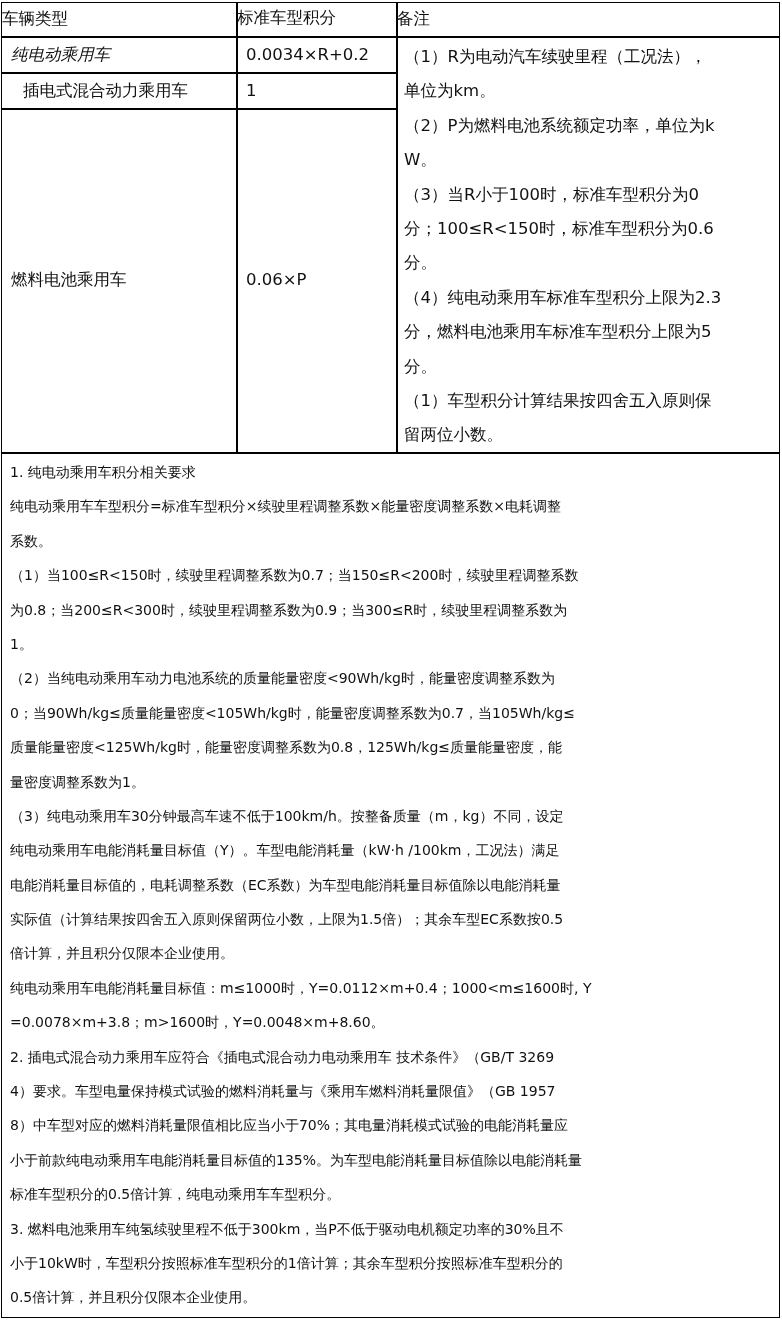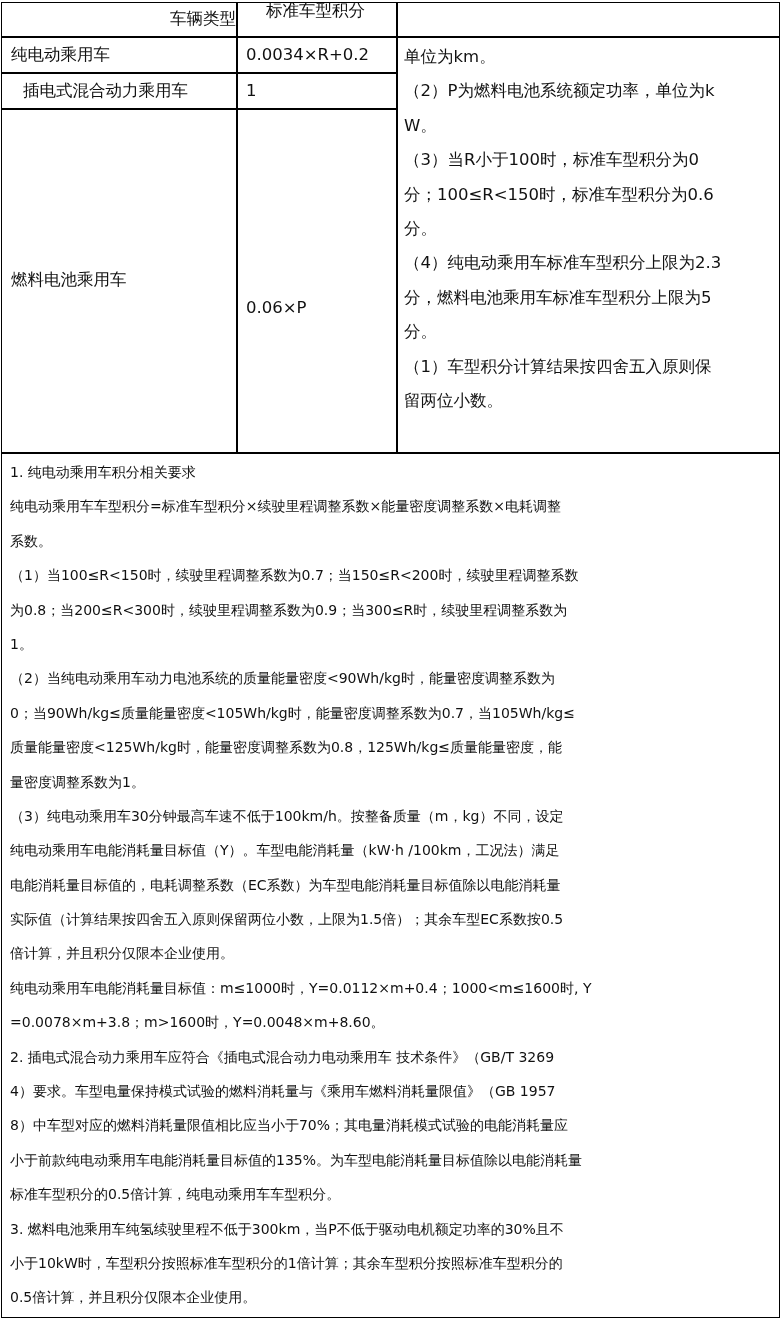--- a/index.html
+++ b/index.html
@@ -3,51 +3,52 @@
 <meta charset="utf-8">
 <style>
   html, body { margin: 0; padding: 0; background: #ffffff; }
   body { width: 782px; height: 1320px; overflow: hidden; position: relative;
          font-family: "DejaVu Sans", "Liberation Sans", sans-serif; color: #111; }
   .tbl { position: absolute; left: 1px; top: 2px; width: 779px; height: 1316px;
          border: 1.5px solid #000; box-sizing: border-box; }
   .hline { position: absolute; height: 1.5px; background: #000; }
   .vline { position: absolute; width: 1.5px; background: #000; }
   .cell { position: absolute; box-sizing: border-box; font-size: 16.5px; line-height: 20px; white-space: nowrap; }
-  .center { text-align: right; }
+  .center { text-align: left; }
   .remarks { position: absolute; left: 404px; top: 40px; width: 372px; font-size: 16.5px; }
   .remarks .ln { height: 34.4px; line-height: 34px; white-space: nowrap; letter-spacing: 0px; }
   .notes { position: absolute; left: 10px; top: 455px; width: 766px; font-size: 14px; }
   .notes .ln { height: 34.4px; line-height: 34px; white-space: nowrap; }
 </style>
 </head>
 <body>
 
 <div class="tbl"></div>
 
 <div class="hline" style="left:1px; top:36px; width:779px;"></div>
 <div class="hline" style="left:1px; top:72px; width:396px;"></div>
 <div class="hline" style="left:1px; top:108px; width:396px;"></div>
 <div class="hline" style="left:1px; top:452px; width:779px;"></div>
 
 <div class="vline" style="left:236px; top:2px; height:451px;"></div>
 <div class="vline" style="left:396px; top:2px; height:451px;"></div>
 
 <div class="cell center" style="left:2px; top:9px; width:234px;">车辆类型</div>
-<div class="cell center" style="left:237px; top:1px; width:128px;">标准车型积分</div>
+<div class="cell center" style="left:237px; top:8px; width:128px;">标准车型积分</div>
 <div class="cell center" style="left:397px; top:9px; width:441px;">备注</div>
 
-<div class="cell" style="left:11px; top:45px;">纯电动乘用车</div>
+<div class="cell" style="left:11px; top:45px;font-style:italic;">纯电动乘用车</div>
 <div class="cell" style="left:246px; top:45px;">0.0034×R+0.2</div>
 <div class="cell" style="left:23px; top:81px;">插电式混合动力乘用车</div>
 <div class="cell" style="left:246px; top:81px;">1</div>
 <div class="cell" style="left:11px; top:270px;">燃料电池乘用车</div>
-<div class="cell" style="left:246px; top:270px;margin-top:28px;">0.06×P</div>
+<div class="cell" style="left:246px; top:270px;">0.06×P</div>
 
 <div class="remarks">
+  <div class="ln">（1）R为电动汽车续驶里程（工况法），</div>
   <div class="ln">单位为km。</div>
   <div class="ln">（2）P为燃料电池系统额定功率，单位为k</div>
   <div class="ln">W。</div>
   <div class="ln">（3）当R小于100时，标准车型积分为0</div>
   <div class="ln">分；100≤R&lt;150时，标准车型积分为0.6</div>
   <div class="ln">分。</div>
   <div class="ln">（4）纯电动乘用车标准车型积分上限为2.3</div>
   <div class="ln">分，燃料电池乘用车标准车型积分上限为5</div>
   <div class="ln">分。</div>
   <div class="ln">（1）车型积分计算结果按四舍五入原则保</div>

